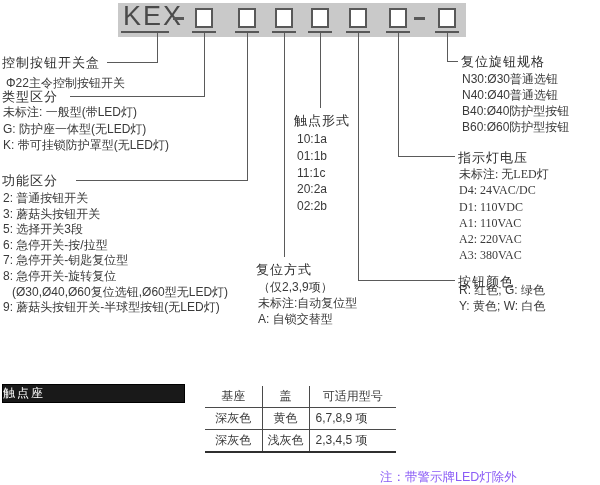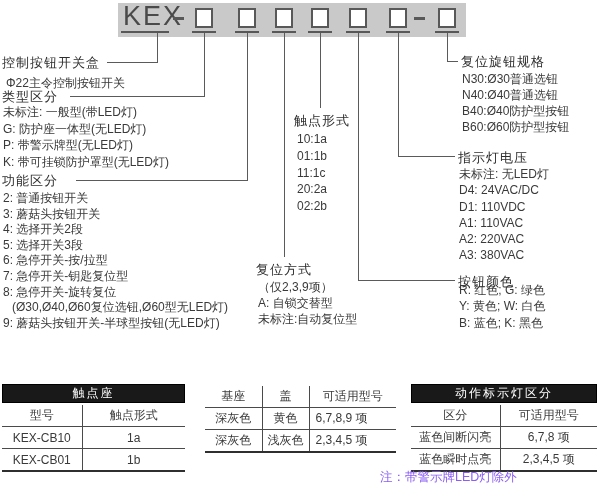--- a/index.html
+++ b/index.html
@@ -15,21 +15,21 @@
   .mline{position:absolute;top:31px;height:2px;background:#585858;}
   .dash{position:absolute;top:17px;height:3px;background:#585858;}
   
   .sec-title{position:absolute;font-size:13px;font-weight:normal;color:#2e2e2e;letter-spacing:1px;white-space:nowrap;}
   .sec-items{position:absolute;font-size:12px;white-space:nowrap;}
   .sec-items div{white-space:nowrap;}
   .indent{padding-left:9px;}
   .sub{position:absolute;font-size:12px;white-space:nowrap;}
   
   .tbl{position:absolute;top:384px;}
-  .tbl-title{background:#191919;color:#ffffff;text-align:center;height:17px;line-height:17px;
+  .tbl-title{background:#191919;color:#ffffff;text-align:left;height:17px;line-height:17px;
              font-size:12px;letter-spacing:2px;border:1px solid #000;}
   .tbl table{width:100%;border-collapse:collapse;font-size:12px;color:#3a3a3a;margin-top:2px;table-layout:fixed;}
   .tbl th,.tbl td{height:21px;text-align:center;font-weight:normal;padding:0 2px;
                   border-left:1px solid #4a4a4a;overflow:hidden;}
   .tbl th:first-child,.tbl td:first-child{border-left:none;}
   .tbl thead th{border-bottom:1px solid #4a4a4a;}
   .tbl tbody td{border-bottom:1px solid #4a4a4a;}
   .tbl tbody tr:last-child td{border-bottom:2px solid #2f2f2f;}
   .cell-left{text-align:left !important;padding-left:6px !important;}
   .footnote{position:absolute;left:380px;top:469px;width:217px;font-size:12.5px;color:#8b5cf6;white-space:nowrap;}
@@ -82,102 +82,77 @@
   <div class="v" style="left:447px;top:33px;height:29px;"></div>
   <div class="h" style="left:447px;top:61px;width:11px;"></div>
 
   <div class="sec-title" style="left:2px;top:54px;">控制按钮开关盒</div>
   <div class="sub" style="left:6px;top:75px;">Φ22主令控制按钮开关</div>
 
   <div class="sec-title" style="left:2px;top:88px;">类型区分</div>
   <div class="sec-items" style="left:3px;top:104px;line-height:16.5px;">
     <div>未标注: 一般型(带LED灯)</div>
     <div>G: 防护座一体型(无LED灯)</div>
-    <div>P: 带警示牌型(无LED灯)</div>
     <div>K: 带可挂锁防护罩型(无LED灯)</div>
   </div>
 
   <div class="sec-title" style="left:2px;top:172px;">功能区分</div>
   <div class="sec-items" style="left:3px;top:191px;line-height:15.6px;">
     <div>2: 普通按钮开关</div>
     <div>3: 蘑菇头按钮开关</div>
-    <div>4: 选择开关2段</div>
     <div>5: 选择开关3段</div>
     <div>6: 急停开关-按/拉型</div>
     <div>7: 急停开关-钥匙复位型</div>
     <div>8: 急停开关-旋转复位</div>
     <div class="indent">(Ø30,Ø40,Ø60复位选钮,Ø60型无LED灯)</div>
     <div>9: 蘑菇头按钮开关-半球型按钮(无LED灯)</div>
   </div>
 
   <div class="sec-title" style="left:294px;top:112px;">触点形式</div>
   <div class="sec-items" style="left:297px;top:131px;line-height:16.8px;">
     <div>10:1a</div>
     <div>01:1b</div>
     <div>11:1c</div>
     <div>20:2a</div>
     <div>02:2b</div>
   </div>
 
   <div class="sec-title" style="left:256px;top:261px;">复位方式</div>
   <div class="sec-items" style="left:258px;top:279px;line-height:16px;">
     <div>（仅2,3,9项）</div>
+    <div>未标注:自动复位型</div>
     <div>A: 自锁交替型</div>
-    <div>未标注:自动复位型</div>
   </div>
 
   <div class="sec-title" style="left:461px;top:53px;">复位旋钮规格</div>
   <div class="sec-items" style="left:462px;top:71px;line-height:16px;">
     <div>N30:Ø30普通选钮</div>
     <div>N40:Ø40普通选钮</div>
     <div>B40:Ø40防护型按钮</div>
     <div>B60:Ø60防护型按钮</div>
   </div>
 
   <div class="sec-title" style="left:458px;top:149px;">指示灯电压</div>
-  <div class="sec-items" style="left:459px;top:166px;line-height:16.3px;">
+  <div class="sec-items" style="left:459px;top:166px;line-height:16.3px;font-family:Liberation Serif, serif;">
     <div>未标注: 无LED灯</div>
     <div>D4: 24VAC/DC</div>
     <div>D1: 110VDC</div>
     <div>A1: 110VAC</div>
     <div>A2: 220VAC</div>
     <div>A3: 380VAC</div>
   </div>
 
   <div class="sec-title" style="left:458px;top:273px;">按钮颜色</div>
   <div class="sec-items" style="left:459px;top:282px;line-height:16.3px;">
     <div>R: 红色; G: 绿色</div>
     <div>Y: 黄色; W: 白色</div>
-    <div>B: 蓝色; K: 黑色</div>
   </div>
 
   <div class="tbl" style="left:2px;width:183px;">
     <div class="tbl-title">触点座</div>
-    <table>
-      <colgroup>
-          <col style="width:80px">
-          <col>
-        </colgroup>
-      <thead>
-        <tr>
-          <th>型号</th>
-          <th>触点形式</th>
-        </tr>
-      </thead>
-      <tbody>
-        <tr>
-          <td>KEX-CB10</td>
-          <td>1a</td>
-        </tr>
-        <tr>
-          <td>KEX-CB01</td>
-          <td>1b</td>
-        </tr>
-      </tbody>
-    </table>
   </div>
 
   <div class="tbl" style="left:205px;width:191px;">
     <table>
       <colgroup>
           <col style="width:57px">
           <col style="width:47px">
           <col>
         </colgroup>
       <thead>
@@ -195,41 +170,16 @@
         </tr>
         <tr>
           <td>深灰色</td>
           <td>浅灰色</td>
           <td class="cell-left">2,3,4,5 项</td>
         </tr>
       </tbody>
     </table>
   </div>
 
-  <div class="tbl" style="left:411px;width:186px;">
-    <div class="tbl-title">动作标示灯区分</div>
-    <table>
-      <colgroup>
-          <col style="width:89px">
-          <col>
-        </colgroup>
-      <thead>
-        <tr>
-          <th>区分</th>
-          <th>可适用型号</th>
-        </tr>
-      </thead>
-      <tbody>
-        <tr>
-          <td>蓝色间断闪亮</td>
-          <td>6,7,8 项</td>
-        </tr>
-        <tr>
-          <td>蓝色瞬时点亮</td>
-          <td>2,3,4,5 项</td>
-        </tr>
-      </tbody>
-    </table>
-  </div>
 
   <div class="footnote">注：带警示牌LED灯除外</div>
 
 </div>
 
 </body></html>

